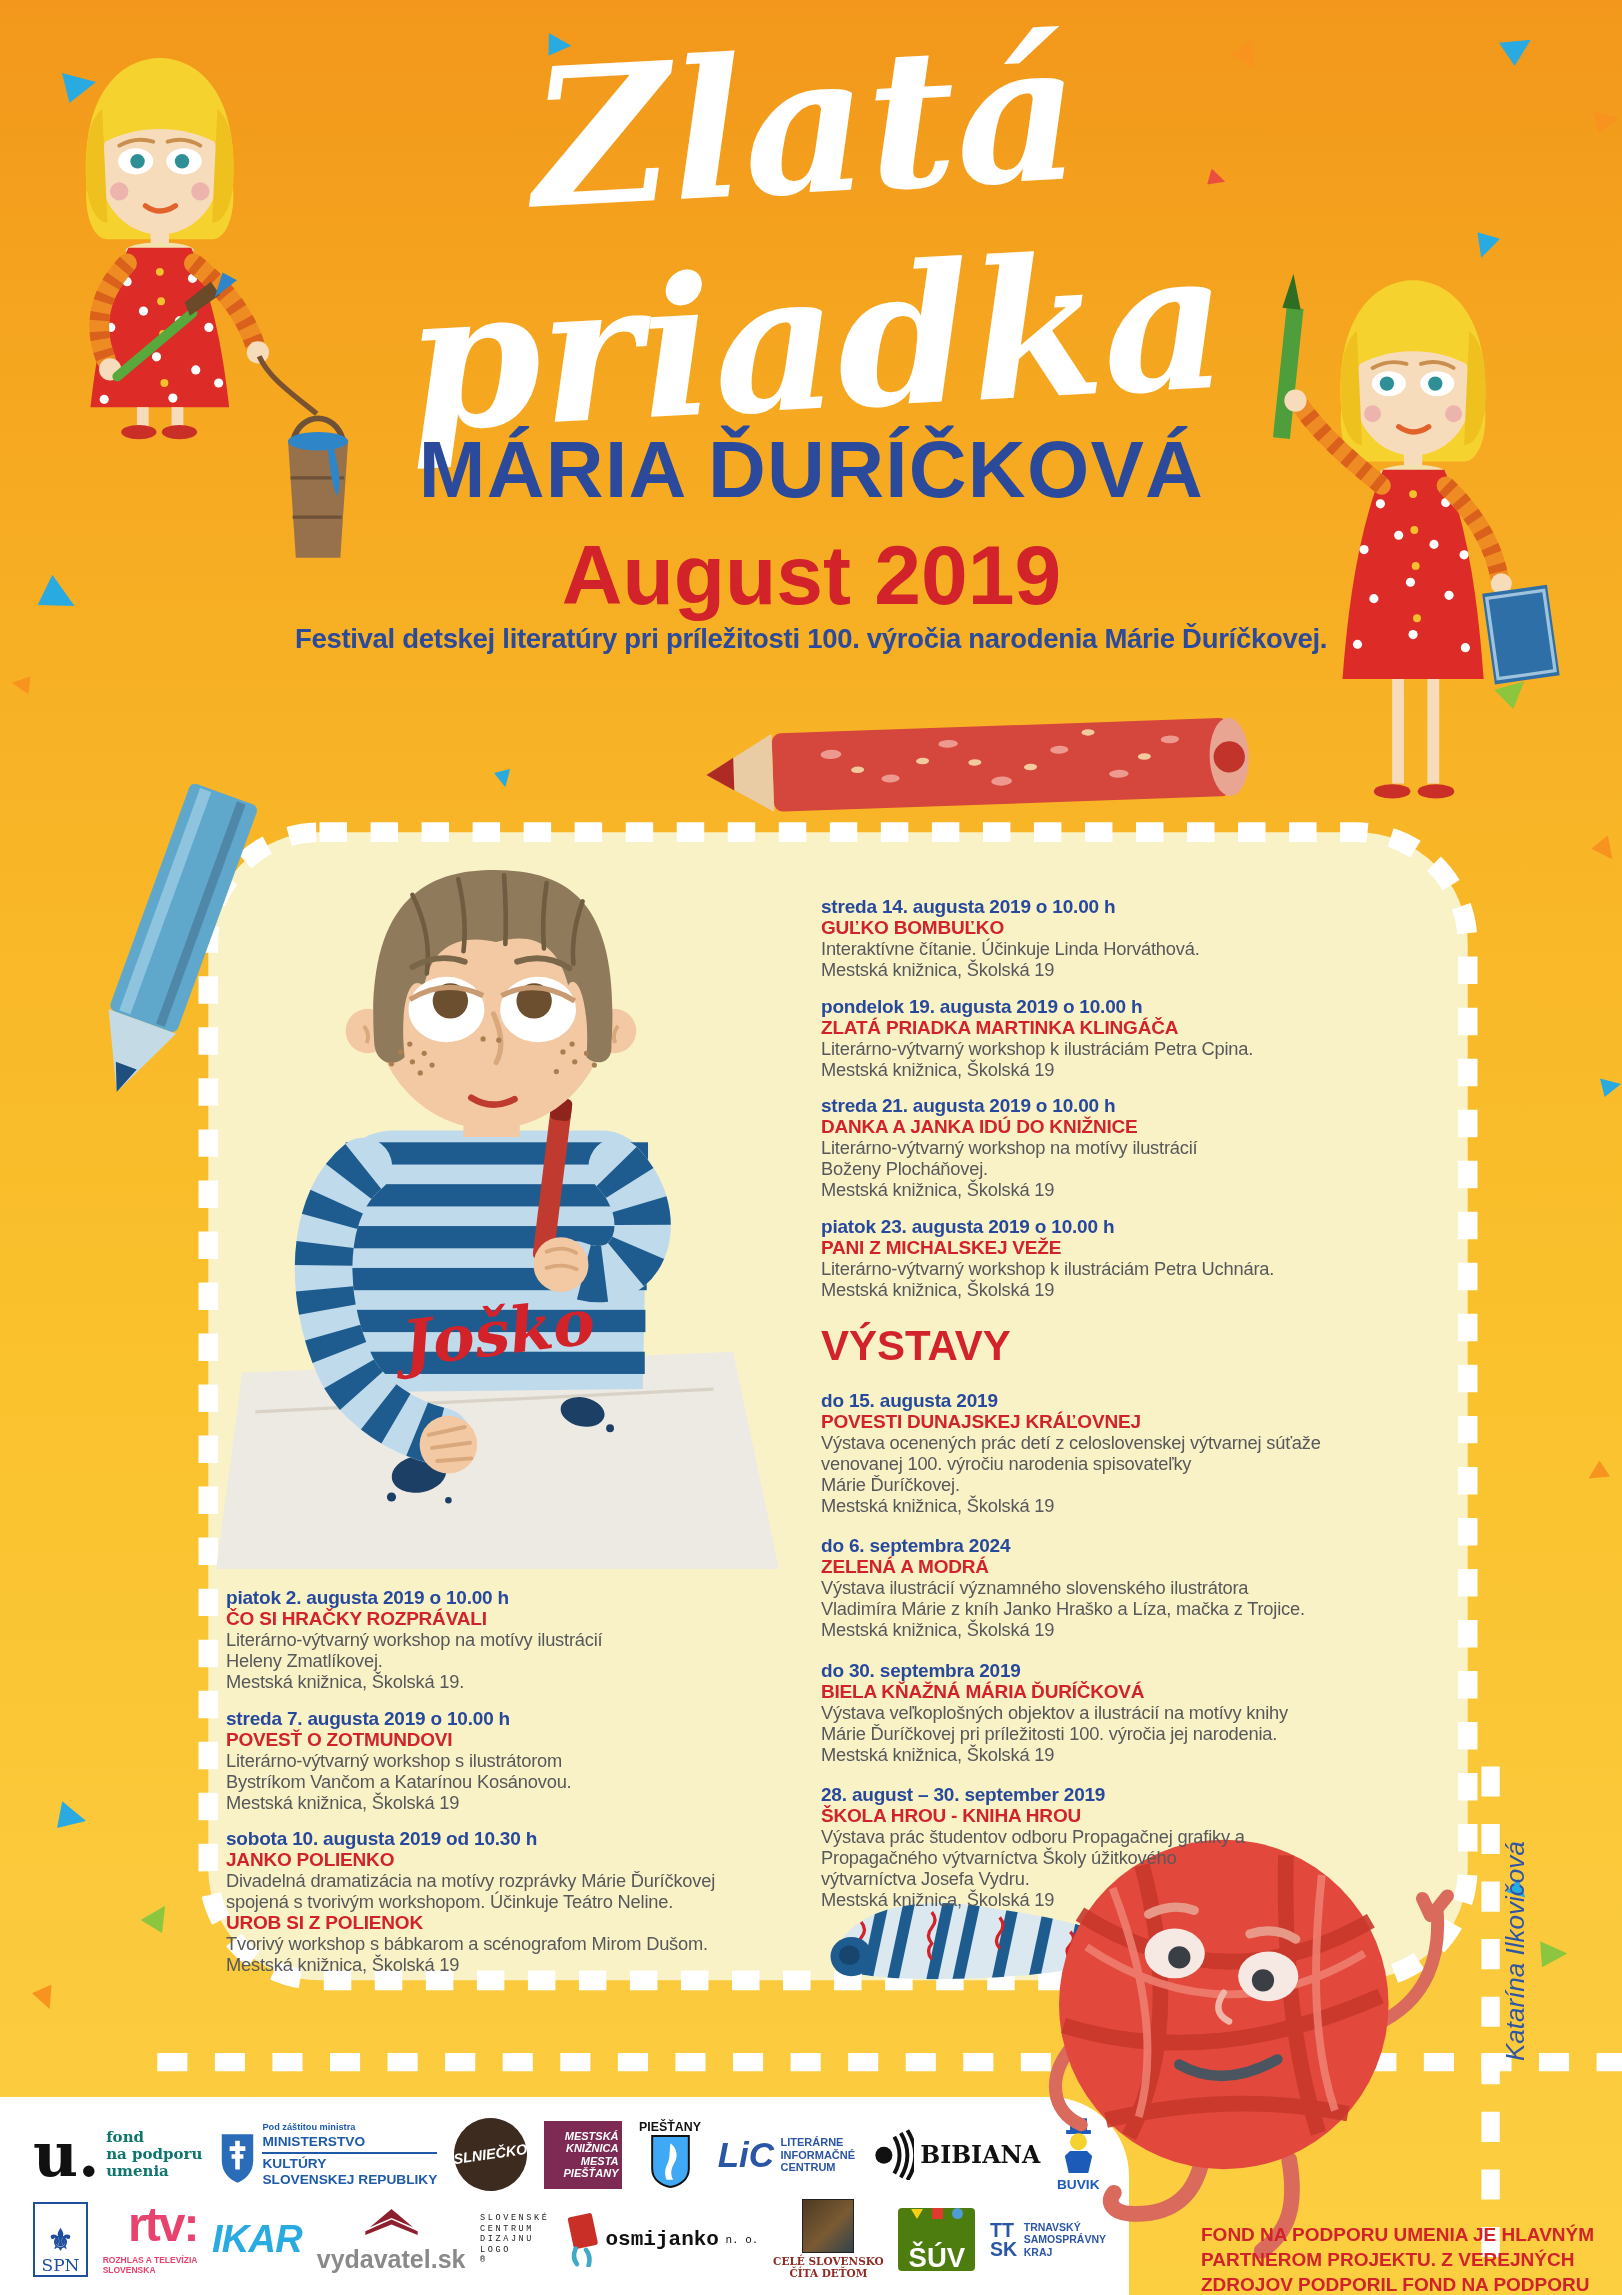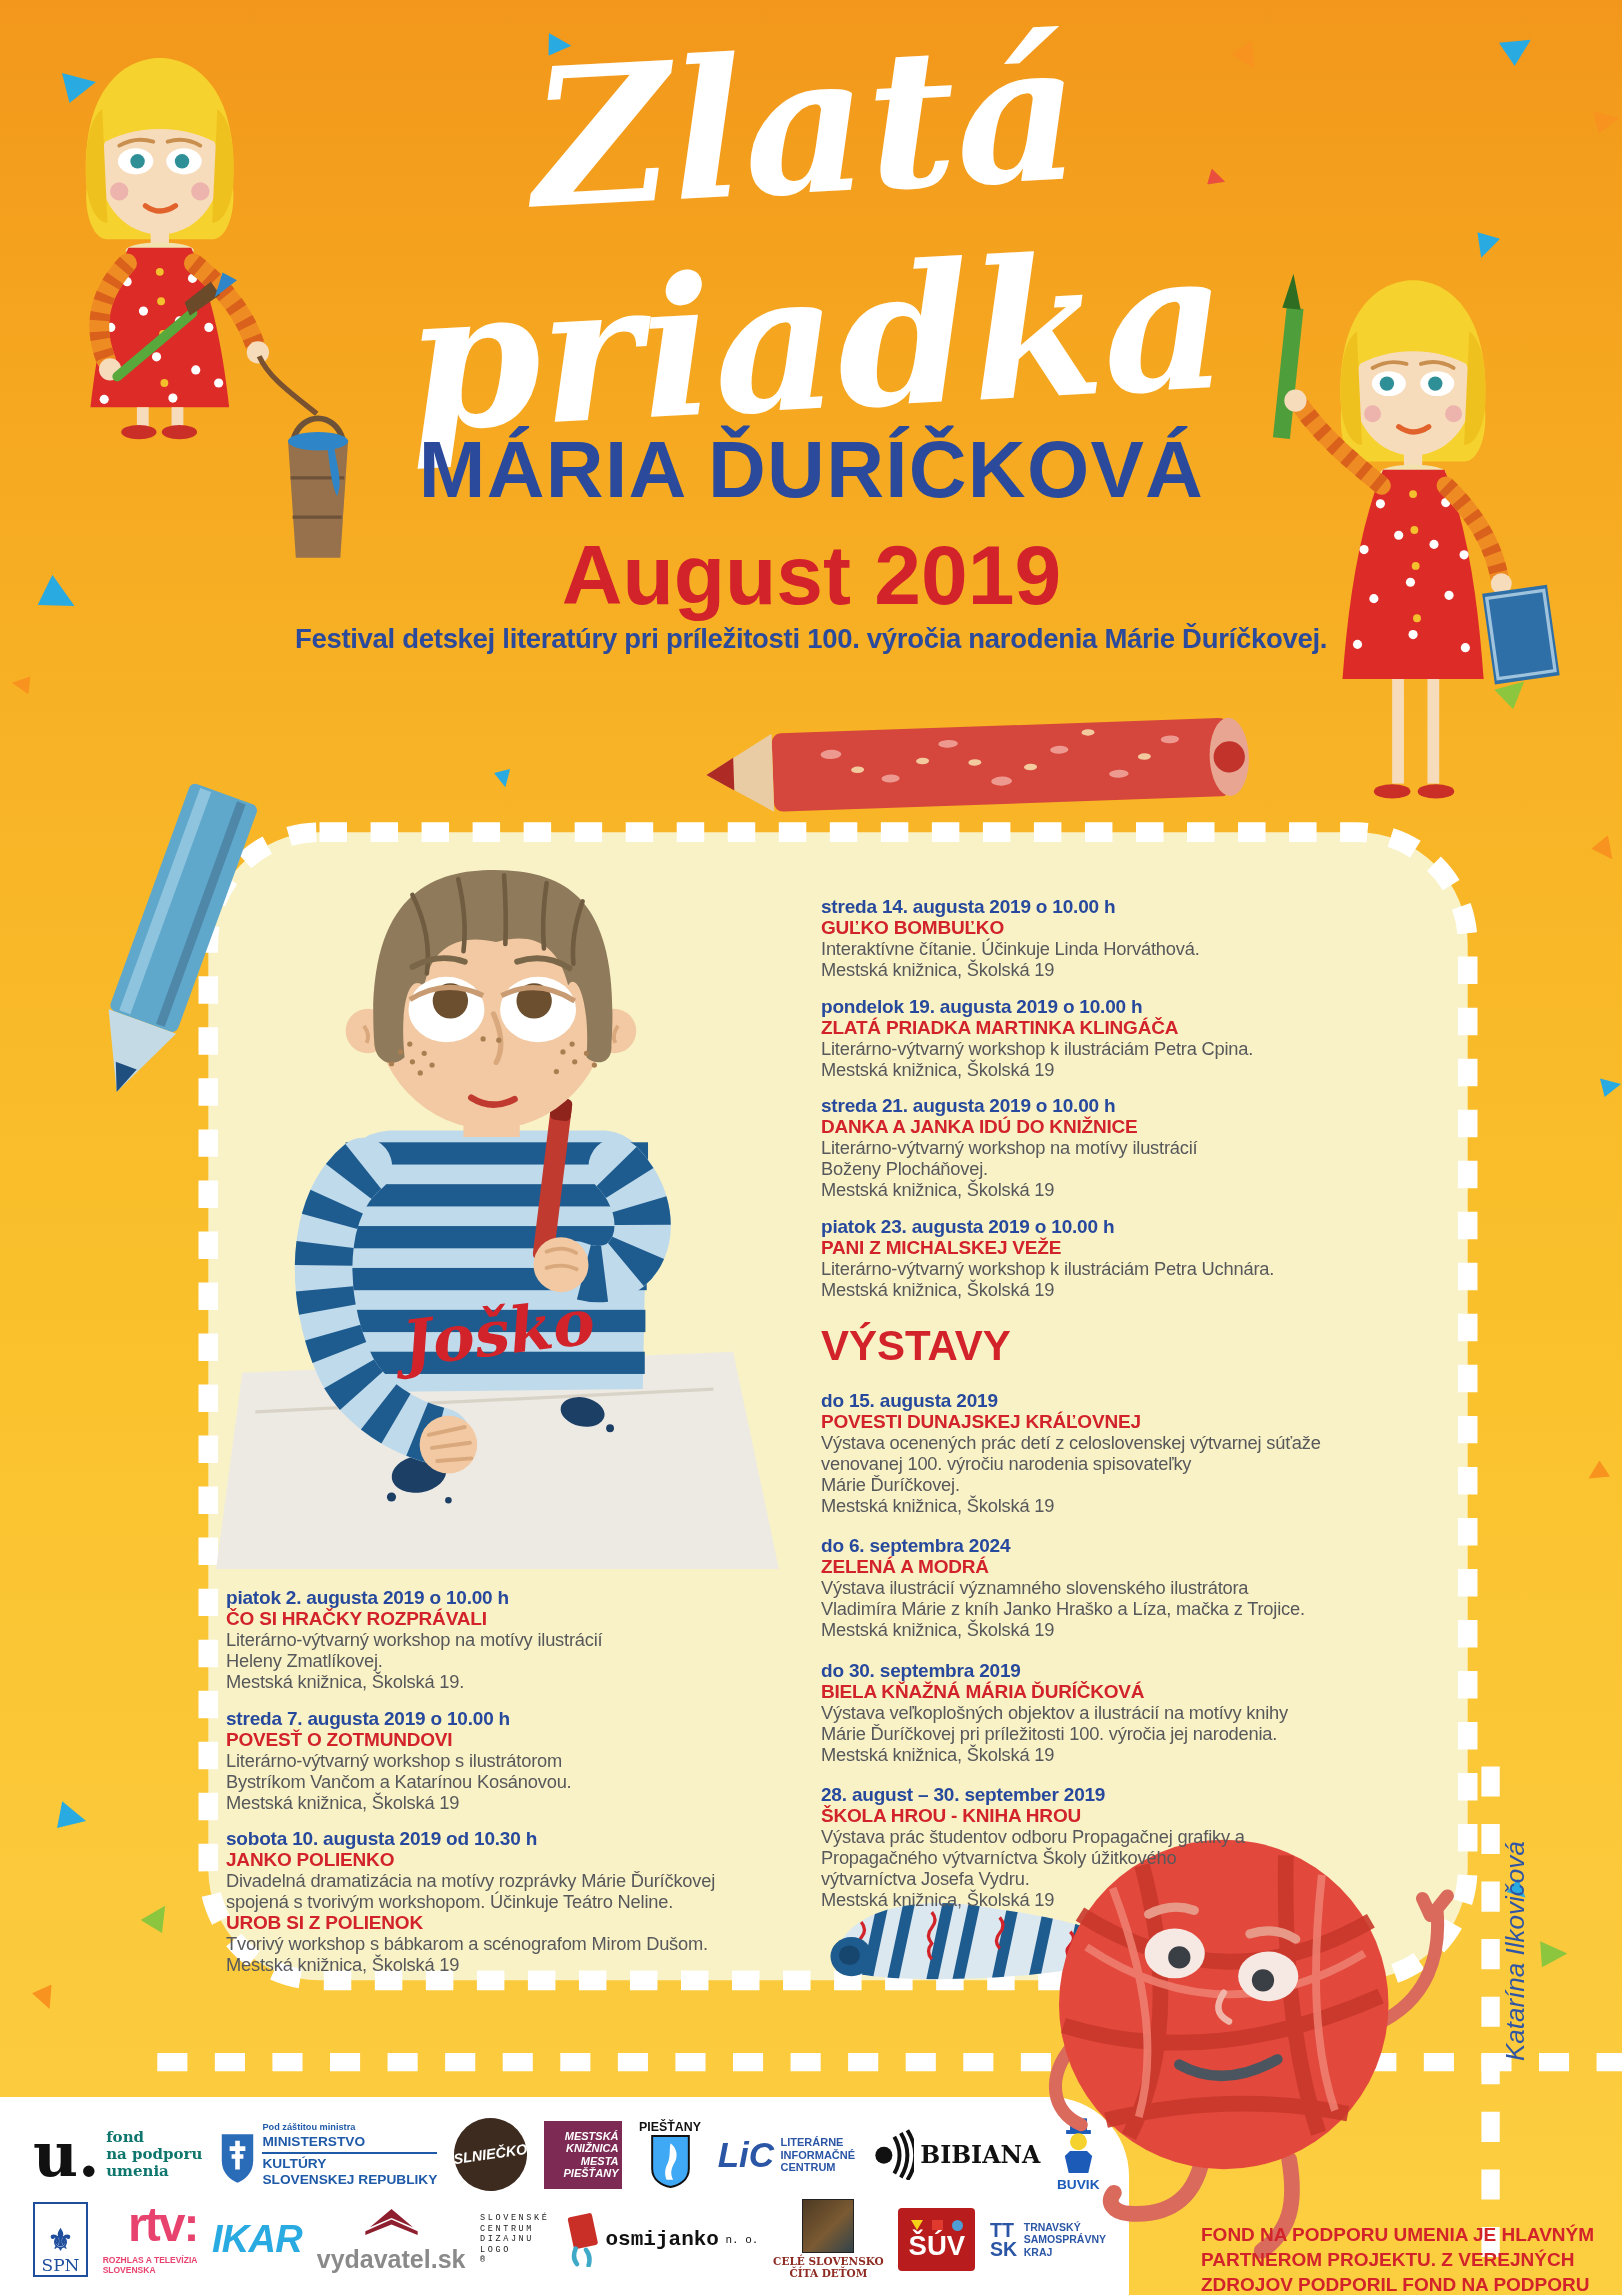--- a/index.html
+++ b/index.html
@@ -60,21 +60,21 @@
   .spn-t{font-family:"DejaVu Serif",serif;color:#1F4E9C;font-size:17px;}
   .rtvs-mark{color:#E8436E;font-weight:bold;font-size:48px;line-height:42px;letter-spacing:-2px;}
   .rtvs-sub{color:#E8436E;font-size:8.5px;font-weight:bold;line-height:9.8px;margin-top:3.9px;}
   .ikar{color:#29ABE2;font-weight:bold;font-style:italic;font-size:38px;letter-spacing:-0.7px;}
   .vyd-text{color:#8A8A8A;font-weight:bold;font-size:25px;}
   .scd{font-family:"Liberation Mono",monospace;font-size:8.5px;line-height:10.5px;letter-spacing:2.6px;color:#222;}
   .osmi{font-family:"Liberation Mono",monospace;font-weight:bold;font-size:21px;color:#111;}
   .osmi-suffix{font-family:"Liberation Mono",monospace;font-size:11px;color:#111;}
   .cscd{font-family:"DejaVu Serif",serif;font-weight:bold;font-size:10.5px;line-height:11.8px;color:#8E2B22;text-align:center;}
   .cscd-img{width:50px;height:52px;background:linear-gradient(135deg,#4d3a22,#7a5a33 55%,#32434a);border:1.3px solid #222;margin:0 auto 2.6px auto;}
-  .suv{width:77px;height:63px;background:#b91c1c;border-radius:3.9px;display:flex;flex-direction:column;align-items:center;justify-content:center;}
+  .suv{width:77px;height:63px;background:#4d7c0f;border-radius:3.9px;display:flex;flex-direction:column;align-items:center;justify-content:space-between;}
   .suv-shapes{display:flex;gap:9.2px;align-items:center;margin-bottom:1.3px;}
   .suv-tri{width:0;height:0;border-left:6.5px solid transparent;border-right:6.5px solid transparent;border-top:10.5px solid #F7D117;}
   .suv-sq{width:10.5px;height:10.5px;background:#E03A2F;}
   .suv-ci{width:11px;height:11px;border-radius:50%;background:#4E9DD4;}
   .suv-label{color:#fff;font-weight:bold;font-size:27.5px;line-height:27.5px;}
   .ttsk{display:flex;gap:6.5px;align-items:center;}
   .ttsk-mark{color:#2B55A5;font-weight:bold;font-size:19.6px;line-height:18.3px;}
   .ttsk-text{color:#2B55A5;font-weight:bold;font-size:10.5px;line-height:12.4px;}
   
   .tri{position:absolute;z-index:2;clip-path:polygon(0 12%,100% 38%,22% 100%);}

